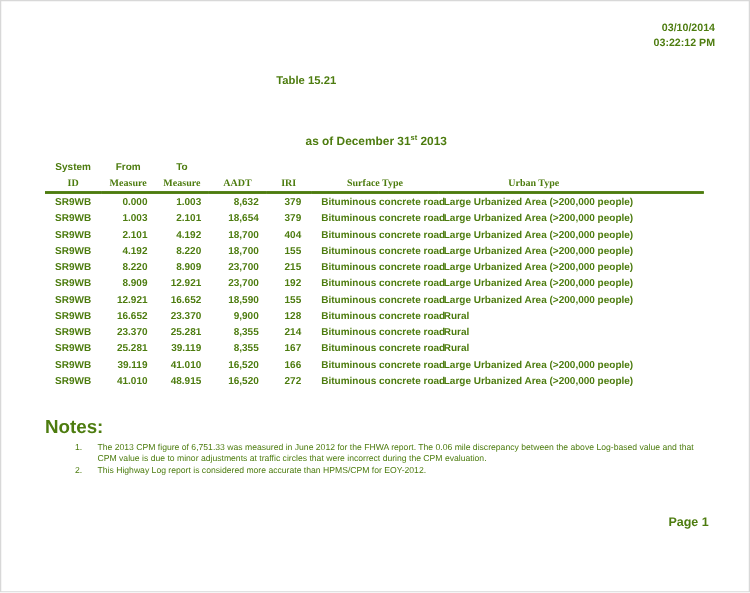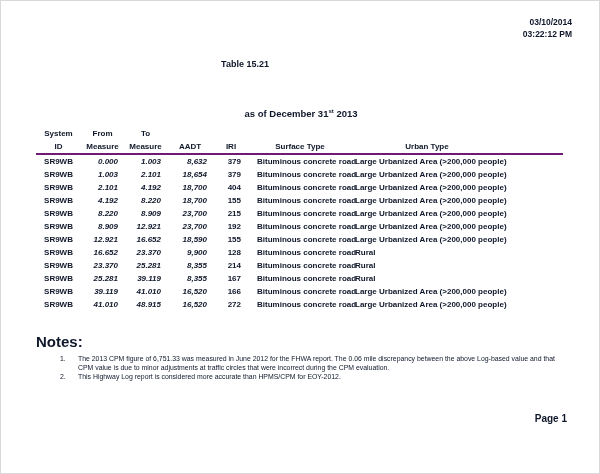--- a/index.html
+++ b/index.html
@@ -6,21 +6,21 @@
     margin: 0;
     padding: 0;
     background: #ffffff;
   }
   .page {
     position: relative;
     width: 600px;
     height: 474px;
     background: #ffffff;
     font-family: "Liberation Sans", sans-serif;
-    color: #0f172a;
+    color: #4d7c0f;
     overflow: hidden;
     box-sizing: border-box;
     border: 1px solid #d8d8d8;
   }
   .datetime {
     position: absolute;
     top: 16px;
     right: 27px;
     text-align: right;
     font-size: 8.5px;
@@ -77,33 +77,34 @@
   table.data-table col.w6 { width: 212px; }
   thead th {
     font-weight: bold;
     padding: 0;
     line-height: 12.5px;
     vertical-align: bottom;
     text-align: center;
     white-space: nowrap;
   }
   thead tr.h2 th {
-    border-bottom: 2px solid #701a75;
+    border-bottom: 2px solid #4d7c0f;
+    font-family: Liberation Serif, serif;
   }
   thead th.urban-h { padding-right: 60px; }
   tbody td {
     padding: 0;
     height: 13px;
     line-height: 13px;
     font-weight: bold;
     white-space: nowrap;
     overflow: visible;
   }
   tbody td.c0 { text-align: center; }
-  tbody td.c1, tbody td.c2, tbody td.c3 { text-align: right; padding-right: 6px; font-style: italic; }
+  tbody td.c1, tbody td.c2, tbody td.c3 { text-align: right; padding-right: 6px; }
   tbody td.c4 { text-align: right; padding-right: 8px; }
   tbody td.c5 { text-align: left; padding-left: 8px; }
   tbody td.c6 { text-align: left; padding-left: 4px; }
   .notes-heading {
     position: absolute;
     top: 332px;
     left: 35px;
     font-size: 15px;
     font-weight: bold;
   }

